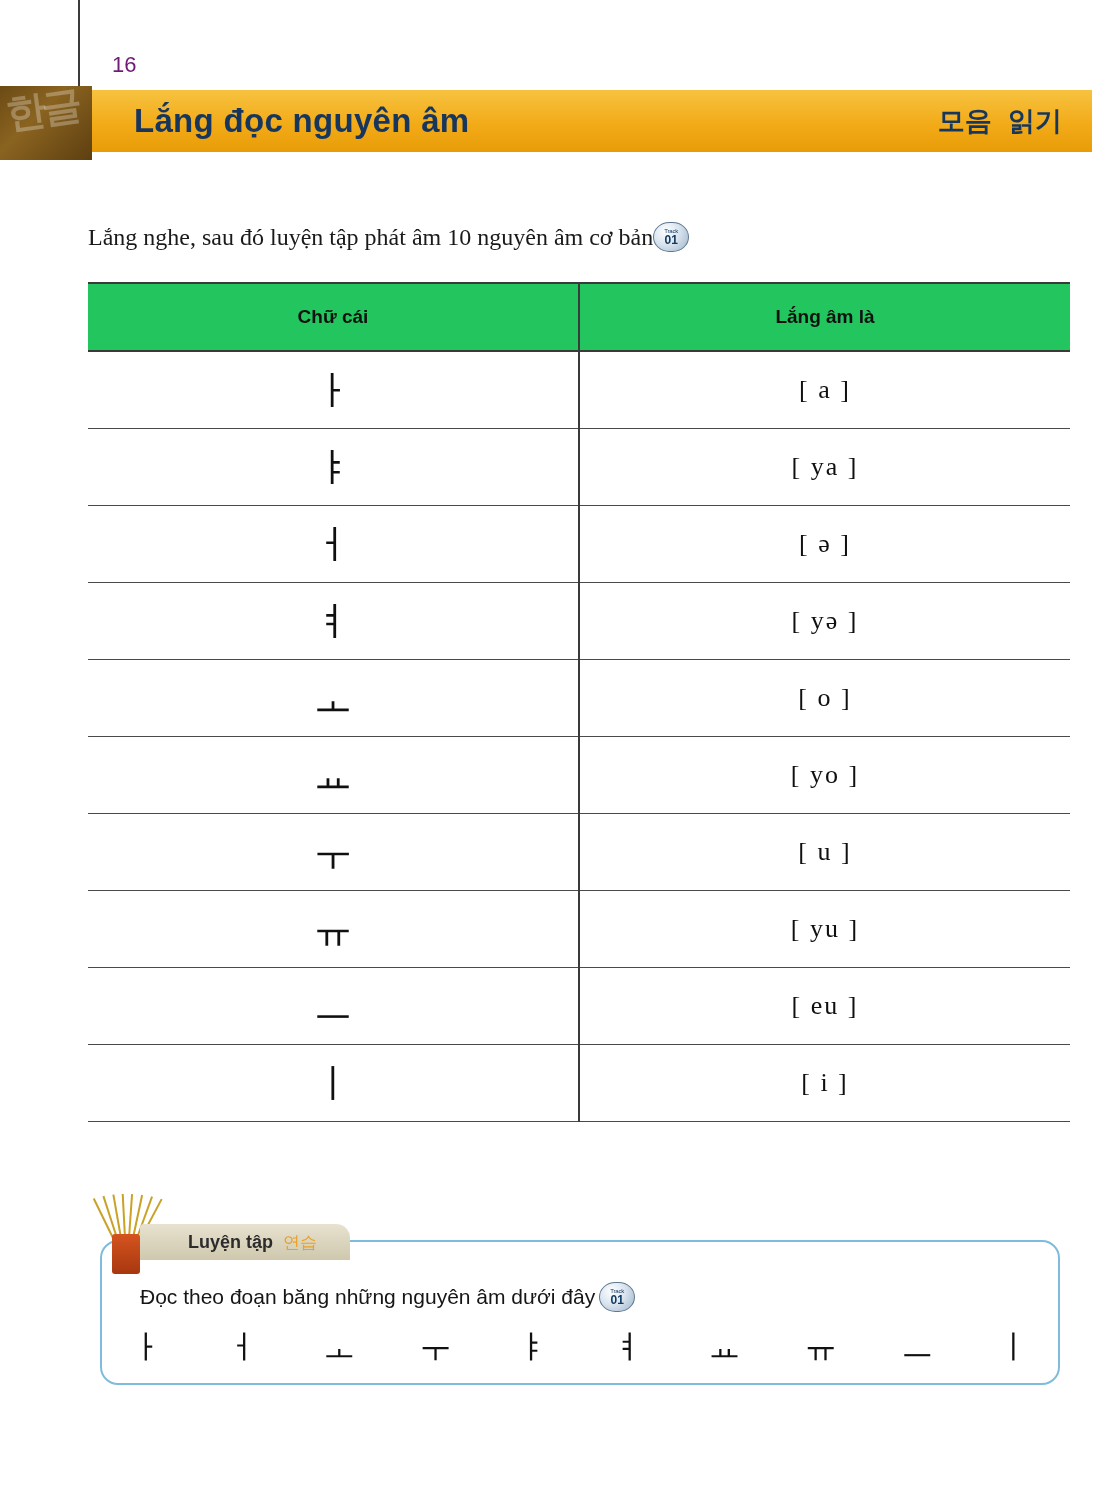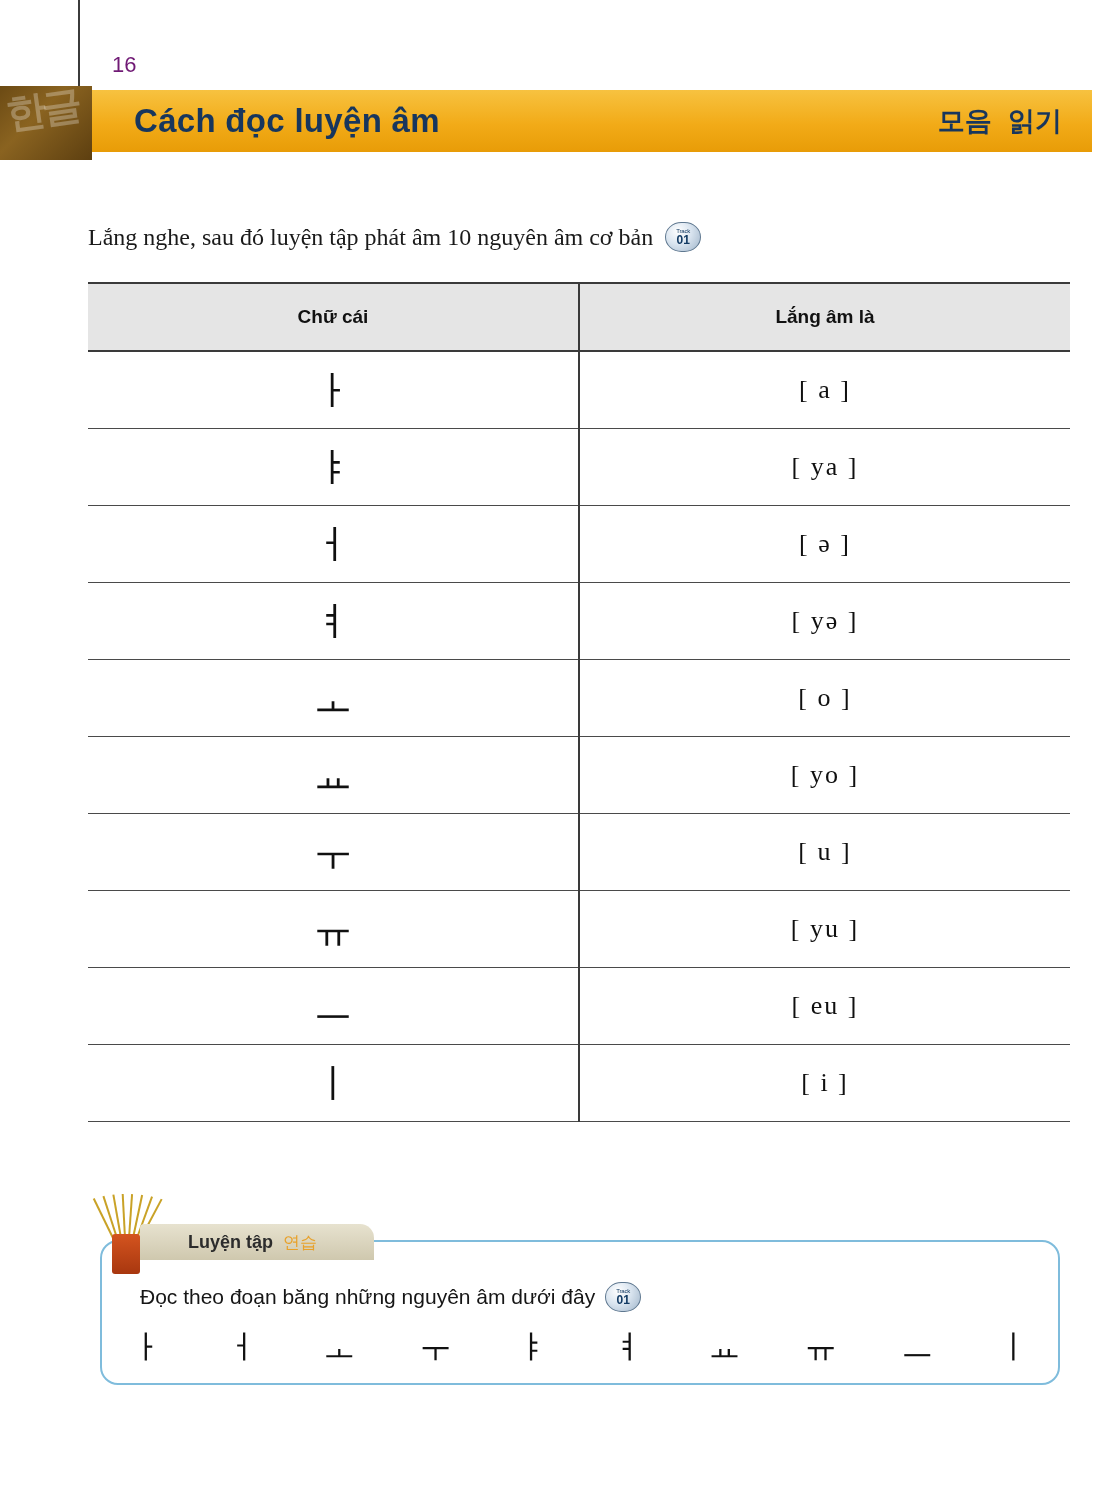--- a/index.html
+++ b/index.html
@@ -86,21 +86,20 @@
   
   .intro {
     position: absolute;
     left: 88px;
     top: 222px;
     font-size: 24px;
     color: #1a1a1a;
     font-family: "Liberation Serif", serif;
     display: flex;
     align-items: center;
-    gap: 12px;
   }
 
   .track-badge {
     display: inline-flex;
     flex-direction: column;
     align-items: center;
     justify-content: center;
     width: 34px;
     height: 28px;
     border-radius: 50% / 55%;
@@ -123,21 +122,21 @@
   
   .vowel-table {
     position: absolute;
     left: 88px;
     top: 282px;
     width: 982px;
     border-collapse: collapse;
     table-layout: fixed;
   }
   .vowel-table th {
-    background: #e5e5e5;
+    background: #22c55e;
     border-top: 2px solid #3a3a3a;
     border-bottom: 2px solid #3a3a3a;
     height: 64px;
     font-size: 19px;
     color: #111111;
     font-family: "Liberation Sans", sans-serif;
     font-weight: bold;
   }
   .vowel-table th.col-left {
     border-right: 2px solid #3a3a3a;
@@ -170,21 +169,21 @@
     height: 145px;
     border: 2px solid #7fbcdc;
     border-radius: 18px;
     background: #ffffff;
     box-sizing: border-box;
   }
   .practice-tab {
     position: absolute;
     left: 140px;
     top: 1224px;
-    width: 234px;
+    width: 210px;
     height: 36px;
     background: linear-gradient(180deg, #e7e2cf 0%, #cfc8ae 100%);
     border-radius: 4px 14px 0 0;
     display: flex;
     align-items: center;
     gap: 10px;
     padding-left: 48px;
     box-sizing: border-box;
   }
   .practice-tab .lbl {
@@ -232,21 +231,21 @@
   }
   .practice-instruction {
     position: absolute;
     left: 140px;
     top: 1282px;
     font-size: 21px;
     color: #161616;
     font-family: "Liberation Sans", sans-serif;
     display: flex;
     align-items: center;
-    gap: 10px;
+    gap: 4px;
   }
   .practice-row {
     position: absolute;
     left: 130px;
     top: 1325px;
     width: 900px;
     display: flex;
     justify-content: space-between;
     align-items: center;
   }
@@ -261,21 +260,21 @@
 
 <div class="spine-line"></div>
 
 <div class="corner-badge">
   <span class="ghost">한글</span>
 </div>
 
 <div class="page-number">16</div>
 
 <div class="header-bar">
-  <div class="header-title">Cách đọc luyện âm</div>
+  <div class="header-title">Lắng đọc nguyên âm</div>
   <div class="header-korean">모음 읽기</div>
 </div>
 
 <div class="intro">
   <span>Lắng nghe, sau đó luyện tập phát âm 10 nguyên âm cơ bản</span>
   <span class="track-badge">
     <span class="tlabel">Track</span>
     <span class="tnum">01</span>
   </span>
 </div>

